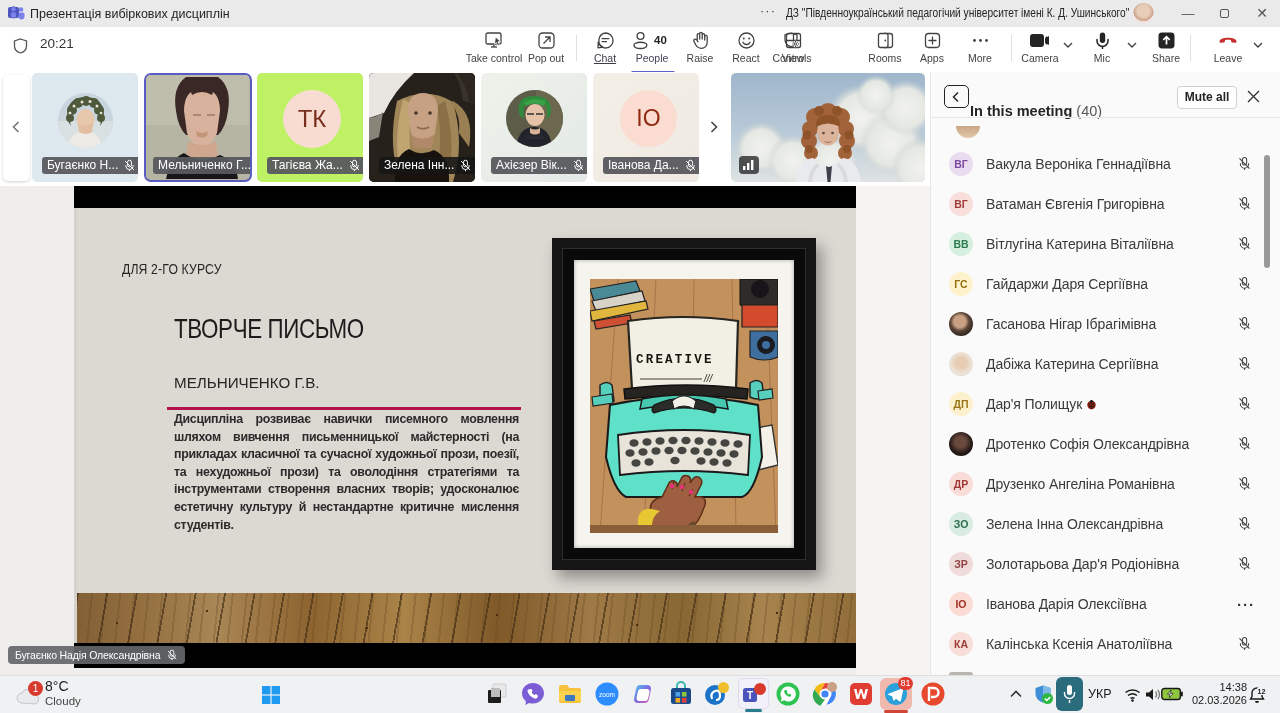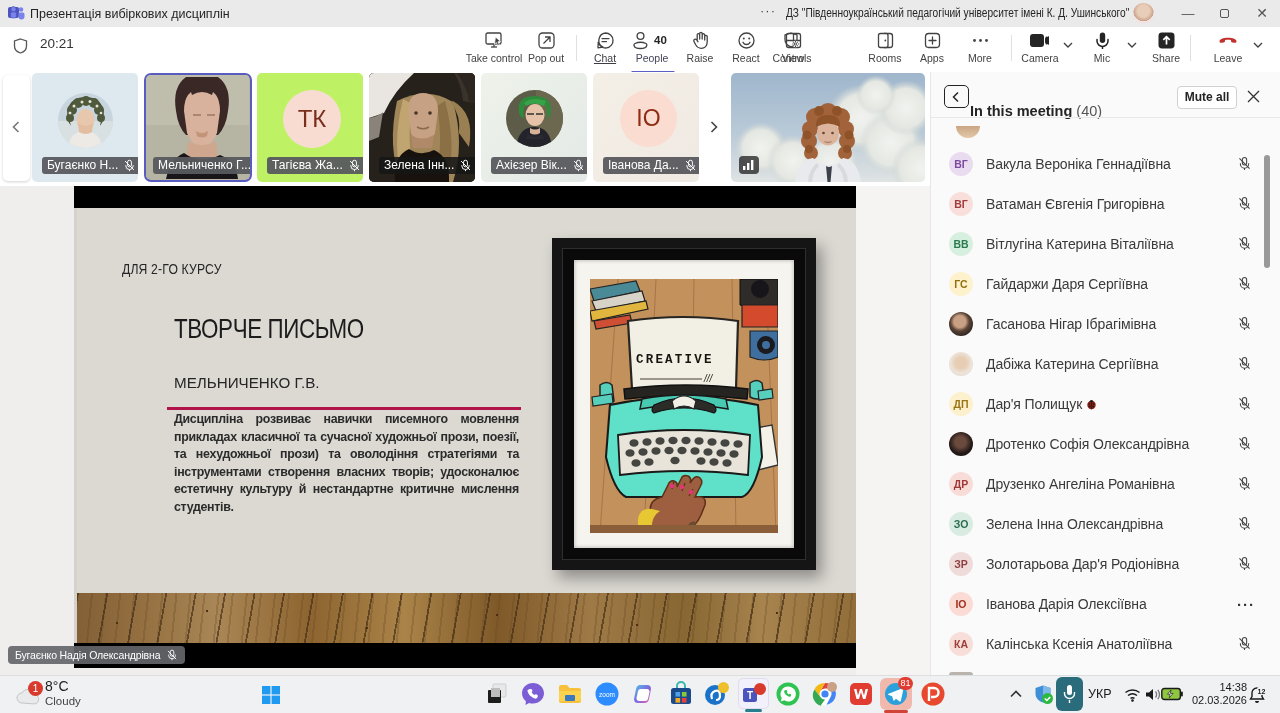--- a/index.html
+++ b/index.html
@@ -439,20 +439,21 @@
     <div class="abs" style="left:856px;top:0;width:74px;height:489px;background:#f5f4f3;"></div>
     <div id="screen">
       <div class="abs" style="left:0;top:0;width:782px;height:22px;background:#000;"></div>
       <div id="slide">
         <div class="abs" style="left:45px;top:53px;font-size:14px;letter-spacing:0.2px;color:#262626;transform:scaleX(.87);transform-origin:0 0;">ДЛЯ 2-ГО КУРСУ</div>
         <div class="abs" style="left:97px;top:105px;font-size:28px;color:#1c1c1c;letter-spacing:-0.5px;transform:scaleX(.80);transform-origin:0 0;">ТВОРЧЕ ПИСЬМО</div>
         <div class="abs" style="left:97px;top:166px;font-size:15.5px;color:#262626;transform:scaleX(.98);transform-origin:0 0;">МЕЛЬНИЧЕНКО Г.В.</div>
         <div class="abs" style="left:90px;top:199px;width:354px;height:3px;background:#b3134b;"></div>
         <div class="abs" style="left:97px;top:203px;width:345px;font-size:12.4px;line-height:17.6px;color:#2b2b2b;font-weight:bold;letter-spacing:-0.3px;">
           <div style="text-align-last:justify;">Дисципліна розвиває навички писемного мовлення</div>
+          <div style="text-align-last:justify;">шляхом вивчення письменницької майстерності (на</div>
           <div style="text-align-last:justify;">прикладах класичної та сучасної художньої прози, поезії,</div>
           <div style="text-align-last:justify;">та нехудожньої прози) та оволодіння стратегіями та</div>
           <div style="text-align-last:justify;">інструментами створення власних творів; удосконалює</div>
           <div style="text-align-last:justify;">естетичну культуру й нестандартне критичне мислення</div>
           <div>студентів.</div>
         </div>
 
         <div class="abs" style="left:475px;top:30px;width:264px;height:332px;background:#151515;box-shadow:6px 8px 14px rgba(0,0,0,.35);">
           <div class="abs" style="left:10px;top:10px;width:244px;height:312px;background:#0a0a0a;border:1px solid #2e2e2e;"></div>
           <div class="abs" style="left:22px;top:22px;width:220px;height:288px;background:#f6f4ef;box-shadow:inset 0 0 4px rgba(0,0,0,.3);"></div>

